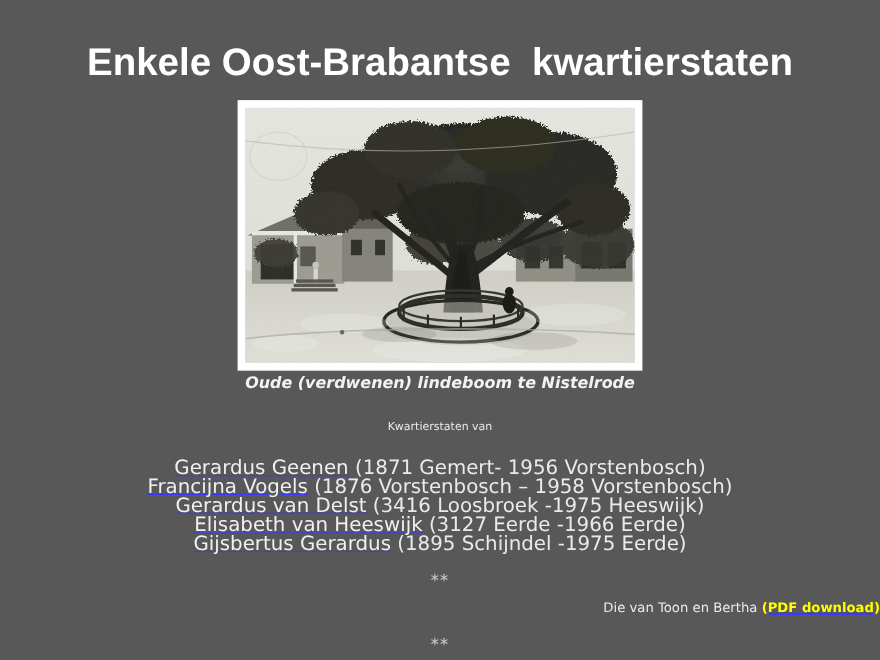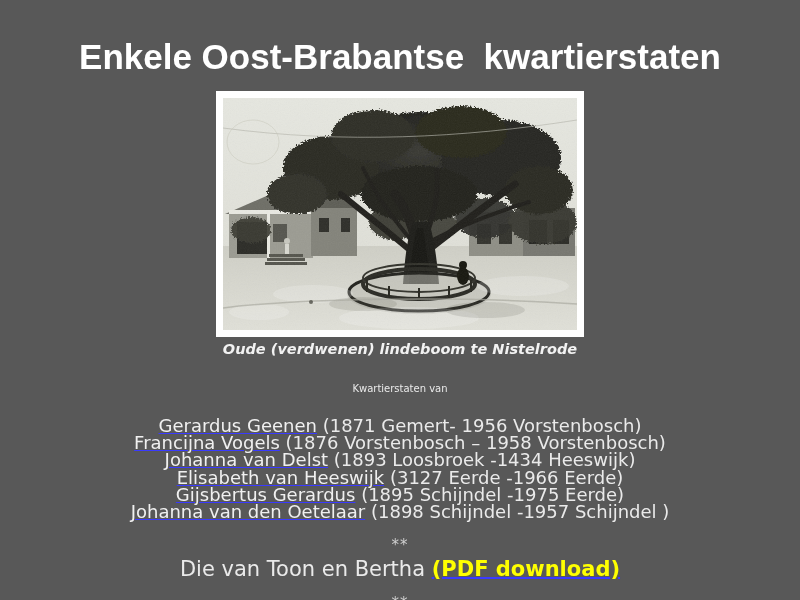--- a/index.html
+++ b/index.html
@@ -94,25 +94,26 @@
 
   .stars {
     font-size: 15px;
     line-height: 17px;
     color: #cfcfcf;
     margin: 17px 0 0 0;
     letter-spacing: 1px;
   }
 
   .pdf-line {
-    font-size: 21px;
+    font-size: 12px;
     line-height: 20px;
     color: #eaeaea;
     margin: 5px 0 0 0;
     white-space: nowrap;
+    text-align: right;
   }
 
   a.pdf-link {
     color: #ffff00;
     font-weight: bold;
     text-decoration: underline;
     text-decoration-color: #3a3aff;
     text-underline-offset: 1px;
     text-decoration-thickness: 2px;
   }
@@ -258,30 +259,27 @@
 <div class="intro-line">Kwartierstaten van</div>
 
 <ul class="person-list">
   <li>
     <a class="person-link" href="#">Gerardus Geenen</a><span> (1871 Gemert- 1956 Vorstenbosch)</span>
   </li>
   <li>
     <a class="person-link" href="#">Francijna Vogels</a><span> (1876 Vorstenbosch – 1958 Vorstenbosch)</span>
   </li>
   <li>
-    <a class="person-link" href="#">Johanna van Delst</a><span> (1893 Loosbroek -1434 Heeswijk)</span>
+    <a class="person-link" href="#">Gerardus van Delst</a><span> (3416 Loosbroek -1975 Heeswijk)</span>
   </li>
   <li>
     <a class="person-link" href="#">Elisabeth van Heeswijk</a><span> (3127 Eerde -1966 Eerde)</span>
   </li>
   <li>
     <a class="person-link" href="#">Gijsbertus Gerardus</a><span> (1895 Schijndel -1975 Eerde)</span>
-  </li>
-  <li>
-    <a class="person-link" href="#">Johanna van den Oetelaar</a><span> (1898 Schijndel -1957 Schijndel )</span>
   </li>
 </ul>
 
 <div class="stars">**</div>
 
 <div class="pdf-line">
   <span>Die van Toon en Bertha </span><a class="pdf-link" href="#">(PDF download)</a>
 </div>
 
 <div class="stars stars-2">**</div>

